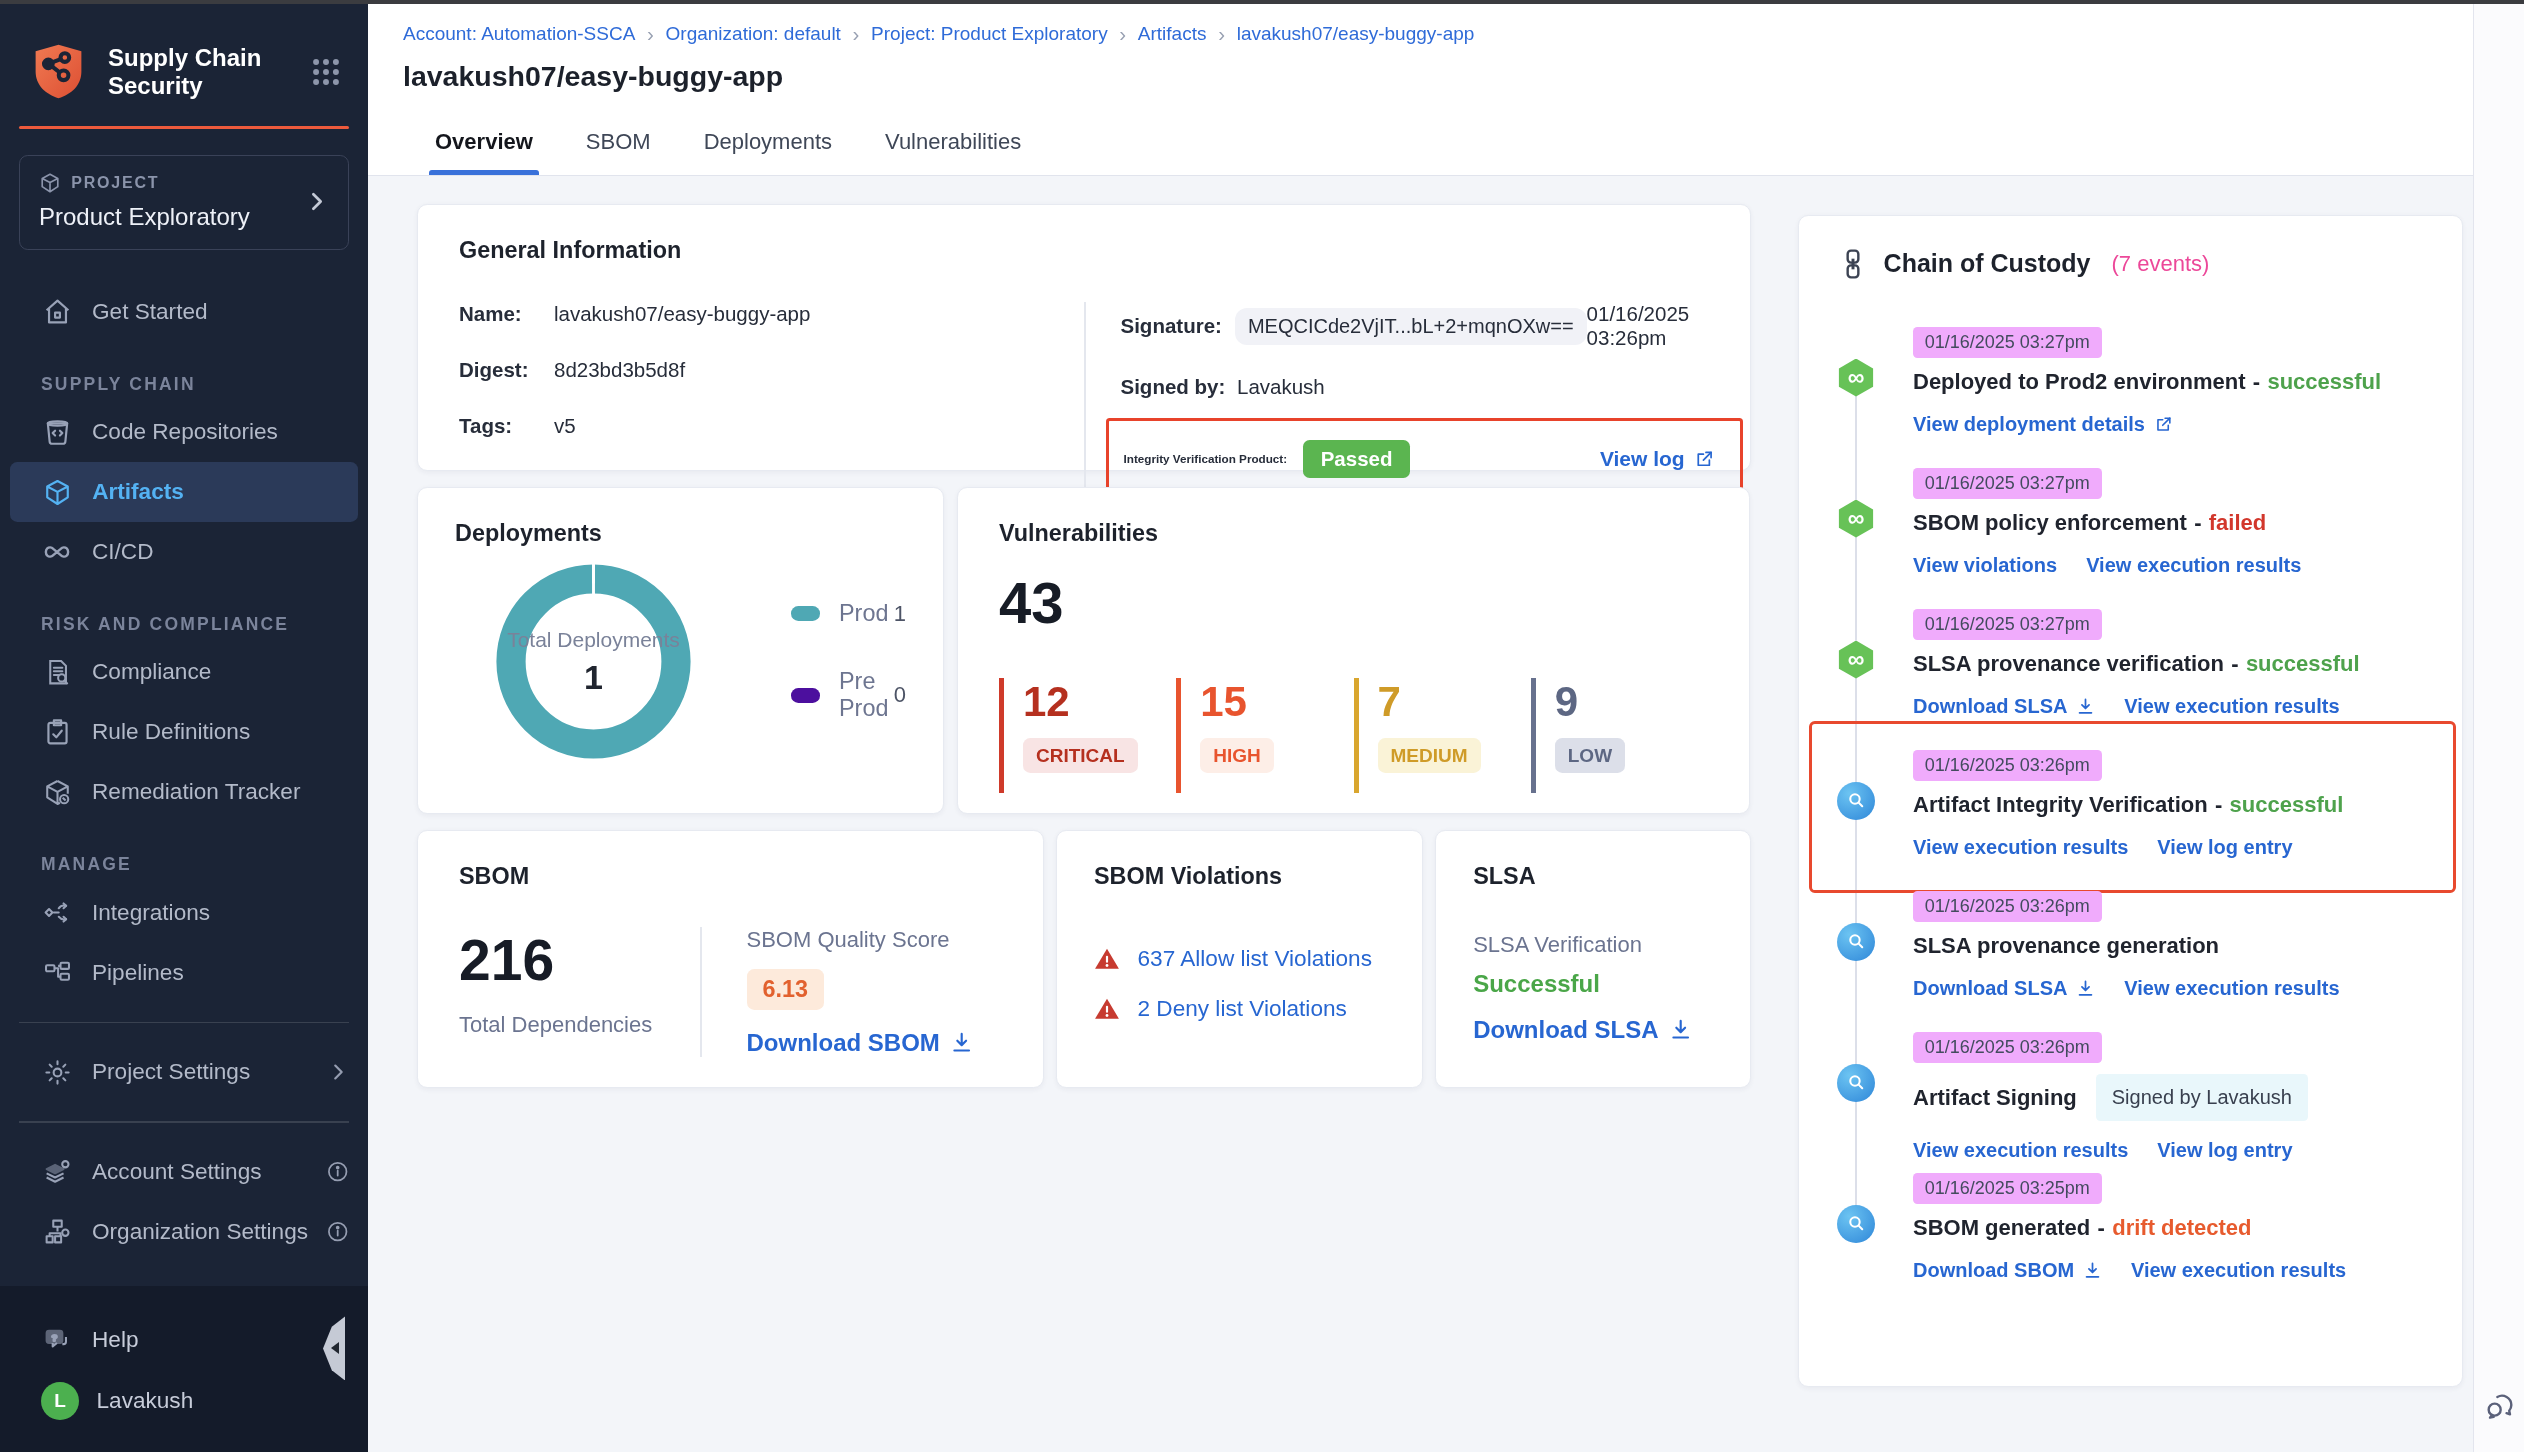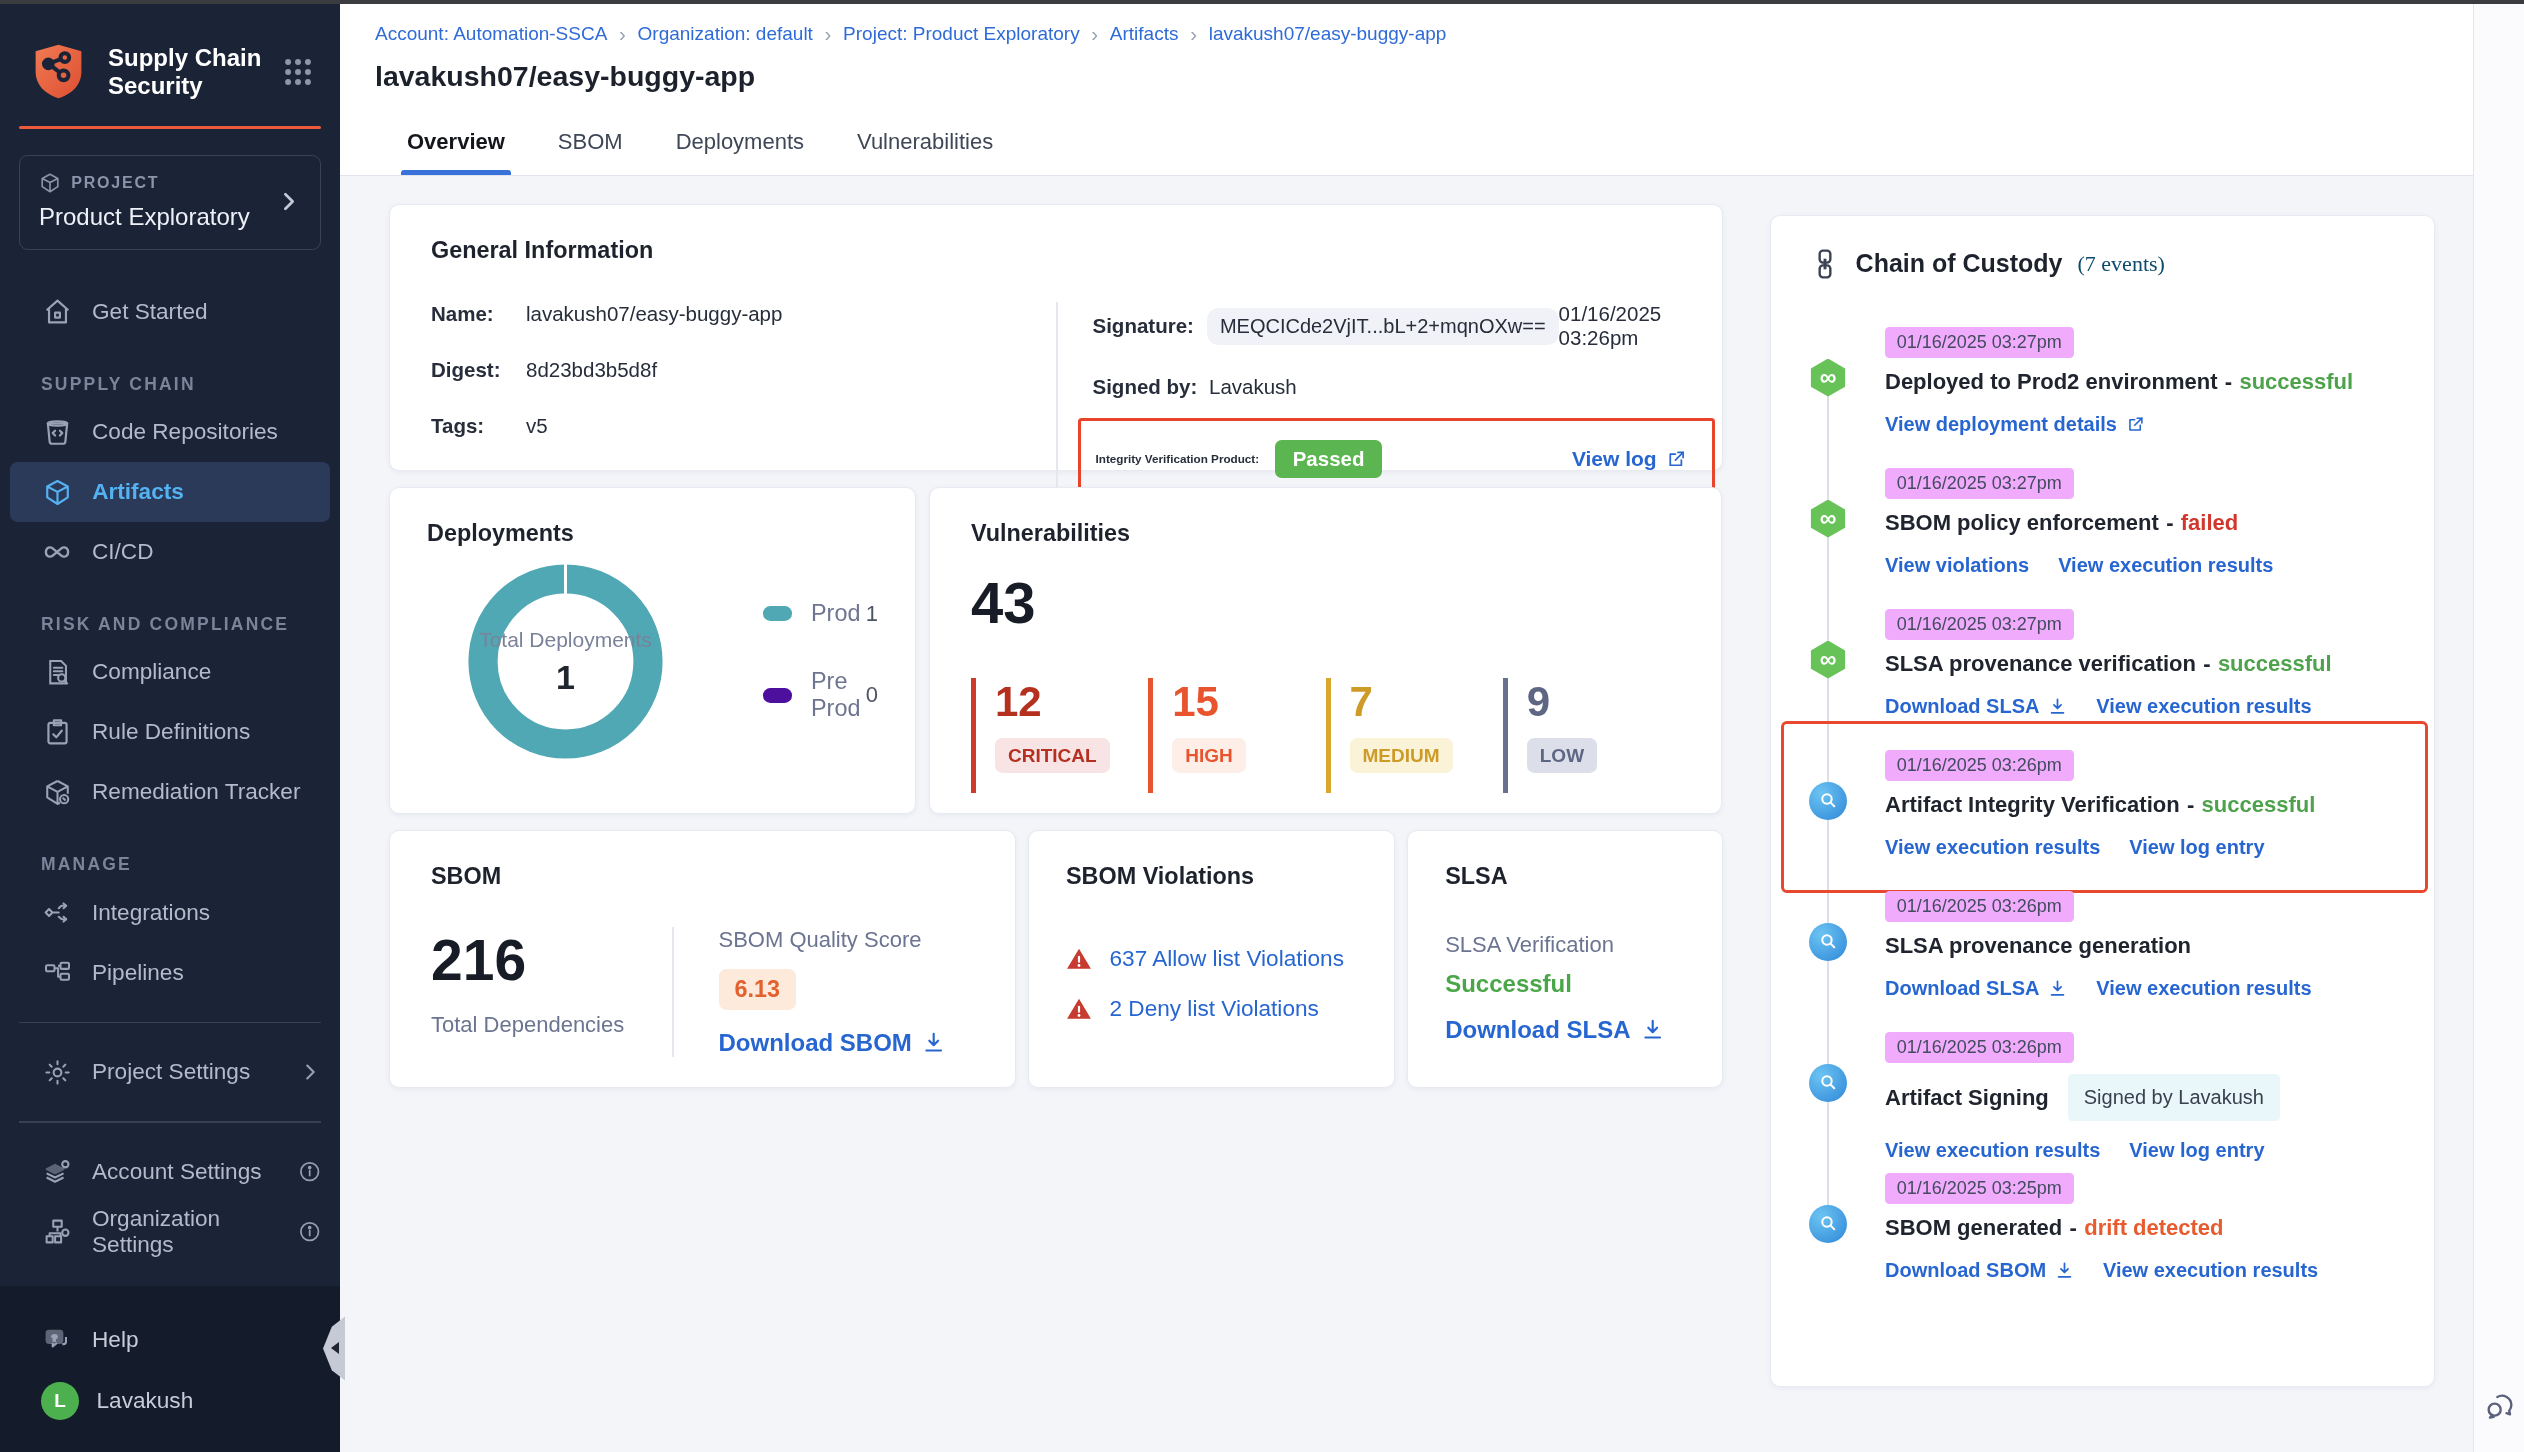--- a/index.html
+++ b/index.html
@@ -1,21 +1,21 @@
 <!DOCTYPE html>
 <html style="font-size:11.7px"><head>
 <meta charset="utf-8">
 <style>
   * { box-sizing: border-box; margin: 0; padding: 0; }
   html,body { width:2525px; height:1452px; font-family:"Liberation Sans","DejaVu Sans",sans-serif; background:#f3f5f9; overflow:hidden; }
   .top-strip { height:4.4px; background:#3b3c40; }
   .app { display:flex; height:1448px; position:relative; }
 
   
-  .sidebar { width:340px; background:#1b2436; display:flex; flex-direction:column; flex-shrink:0; position:relative; }
+  .sidebar { width:368px; background:#1b2436; display:flex; flex-direction:column; flex-shrink:0; position:relative; }
   .logo-row { display:flex; align-items:center; padding:37px 25px 0 28px; }
   .logo-shield { width:61px; height:61px; flex-shrink:0; }
   .app-title { color:#fff; font-size:24px; font-weight:700; line-height:1.18; margin-left:19px; width:168px; }
   .grid-icon { margin-left:auto; color:#8d96ab; }
   .brand-rule { height:3.7px; background:#ed5a3c; margin:23.4px 19px 0 19px; border-radius:1.5px; }
   .project-box { margin:26px 19px 0 19px; border:1.5px solid #3a4258; border-radius:8.8px; padding:16px 19px 17.5px 19px; display:flex; align-items:center; }
   .project-meta { flex:1; }
   .project-label-row { display:flex; align-items:center; color:#8b94ab; }
   .project-label { font-size:16px; font-weight:700; letter-spacing:1.8px; margin-left:10.2px; }
   .project-name { color:#eef1f8; font-size:24px; margin-top:8.8px; }
@@ -113,21 +113,21 @@
   .viol-link { color:#2766d1; font-size:22.6px; }
   .slsa { width:316px; height:258px; padding:32px 37px; }
   .slsa-status { color:#4aa648; font-size:24px; font-weight:600; margin-top:11.7px; }
   .slsa .muted-label { margin-top:42px; }
   .slsa .dl-link { margin-top:17.5px; }
 
   
   .coc { width:665px; height:1172px; margin-top:10.2px; padding:32px 38px; flex-shrink:0; }
   .coc-header { display:flex; align-items:center; }
   .coc-title { font-size:25px; font-weight:700; color:#1d222c; margin-left:14.6px; }
-  .coc-count { font-size:22px; color:#0c4a6e; margin-left:15px;font-family:Liberation Serif, serif; }
+  .coc-count { font-size:22px; color:#ec4899; margin-left:21px; }
   .events { margin-top:47px; position:relative; }
   .events::before { content:""; position:absolute; left:18px; top:47px; bottom:94px; width:1.5px; background:#dcdfe9; }
   .event { position:relative; height:141px; padding-left:76px; }
   .badge { position:absolute; left:0; top:32px; width:38px; height:38px; display:flex; align-items:center; justify-content:center; }
   .badge-green { background:#67c257; clip-path:polygon(50% 0%,95% 26%,95% 74%,50% 100%,5% 74%,5% 26%); color:#fff; font-size:23.4px; font-weight:700; line-height:1; }
   .badge-blue { background:radial-gradient(circle at 32% 30%, #6cc4f2, #2e86d8); border-radius:50%; }
   .ts-pill { display:inline-block; background:#f0abfc; border-radius:4.4px; padding:5.1px 11.7px; font-size:18px; color:#434b5e; }
   .etitle { margin-top:11.7px; font-size:22px; font-weight:700; color:#20242e; display:flex; align-items:center; }
   .status { font-weight:600; }
   .status.green { color:#4ea24c; }

